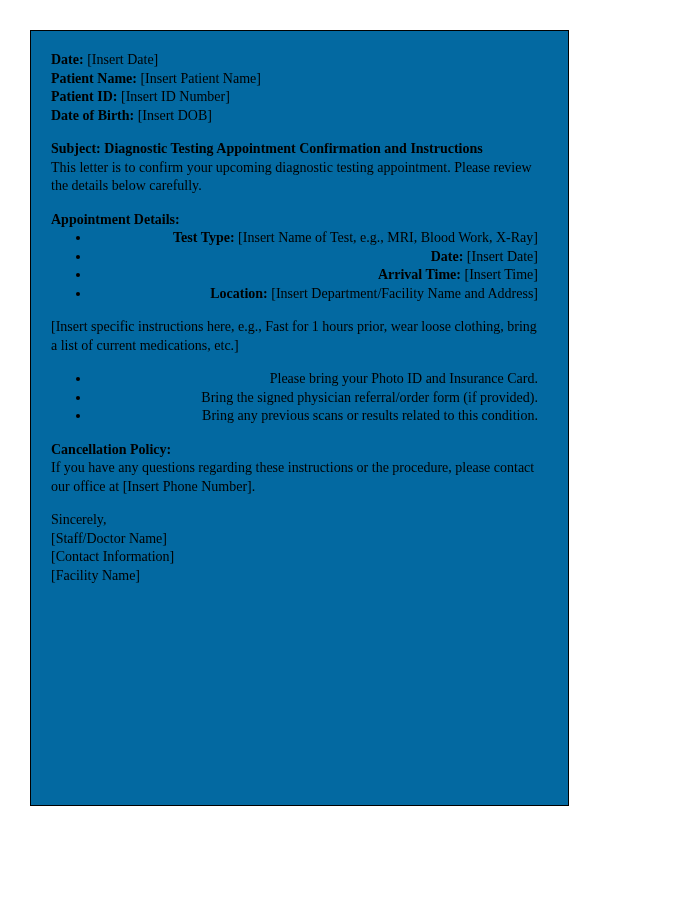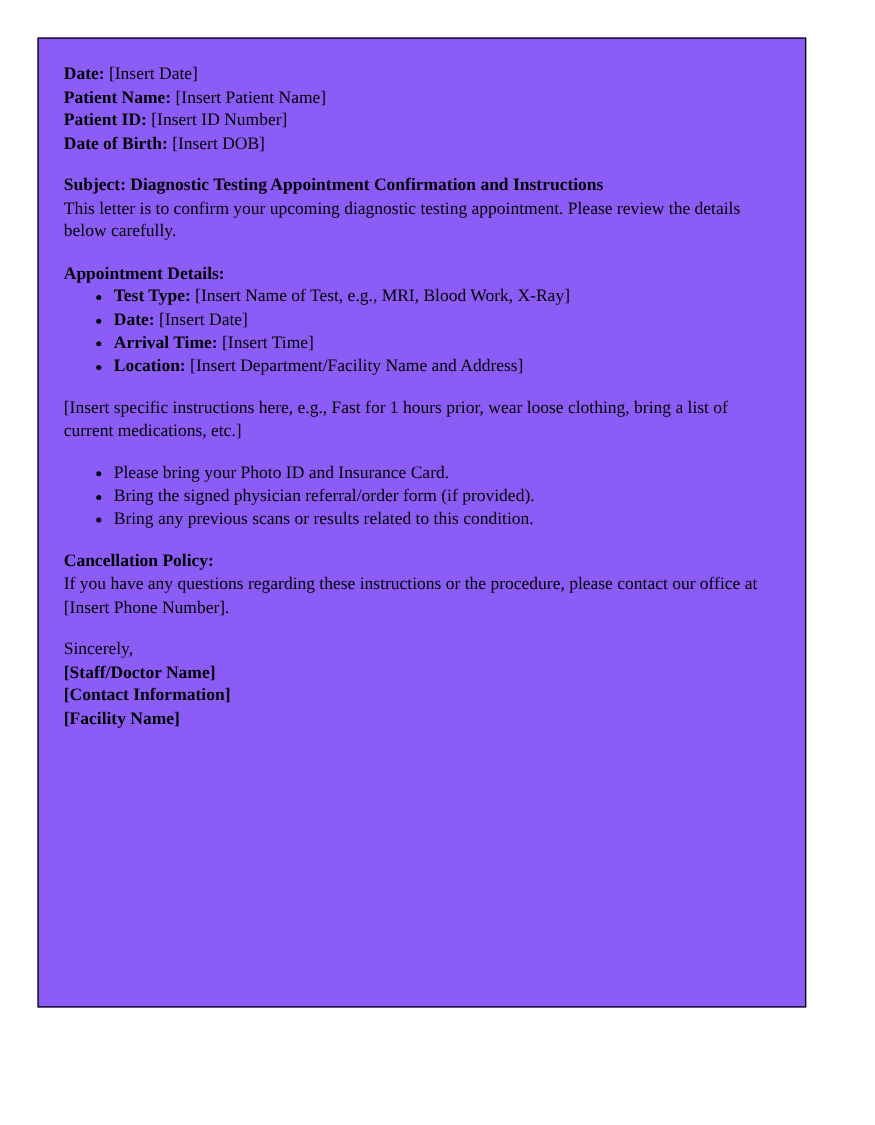--- a/index.html
+++ b/index.html
@@ -8,42 +8,43 @@
     padding: 0;
     background: #ffffff;
     width: 700px;
     height: 900px;
     font-family: "Liberation Serif", "DejaVu Serif", serif;
   }
   .page {
     position: absolute;
     left: 30px;
     top: 30px;
-    width: 615px;
+    width: 539px;
     height: 776px;
     border: 1px solid #000000;
-    background: #8b5cf6;
+    background: #0369a1;
     overflow: hidden;
   }
   .content {
     padding: 20px 30px 0 20px;
     font-size: 14px;
     line-height: 18.5px;
     color: #000000;
   }
   .block { margin: 0 0 15px 0; }
   .line { margin: 0; }
   .bold { font-weight: bold; }
   ul.bullets {
     margin: 0 0 15px 0;
     padding-left: 40px;
     list-style-type: disc;
+    text-align: right;
   }
   ul.bullets li { margin: 0; }
-  .sig p { margin: 0; font-weight: bold; }
+  .sig p { margin: 0; }
 </style>
 </head>
 <body>
 
 <div class="page">
   <div class="content">
 
     <p class="block line"><span class="bold">Date:</span><span> [Insert Date]</span></p>
 
     <div class="block">

